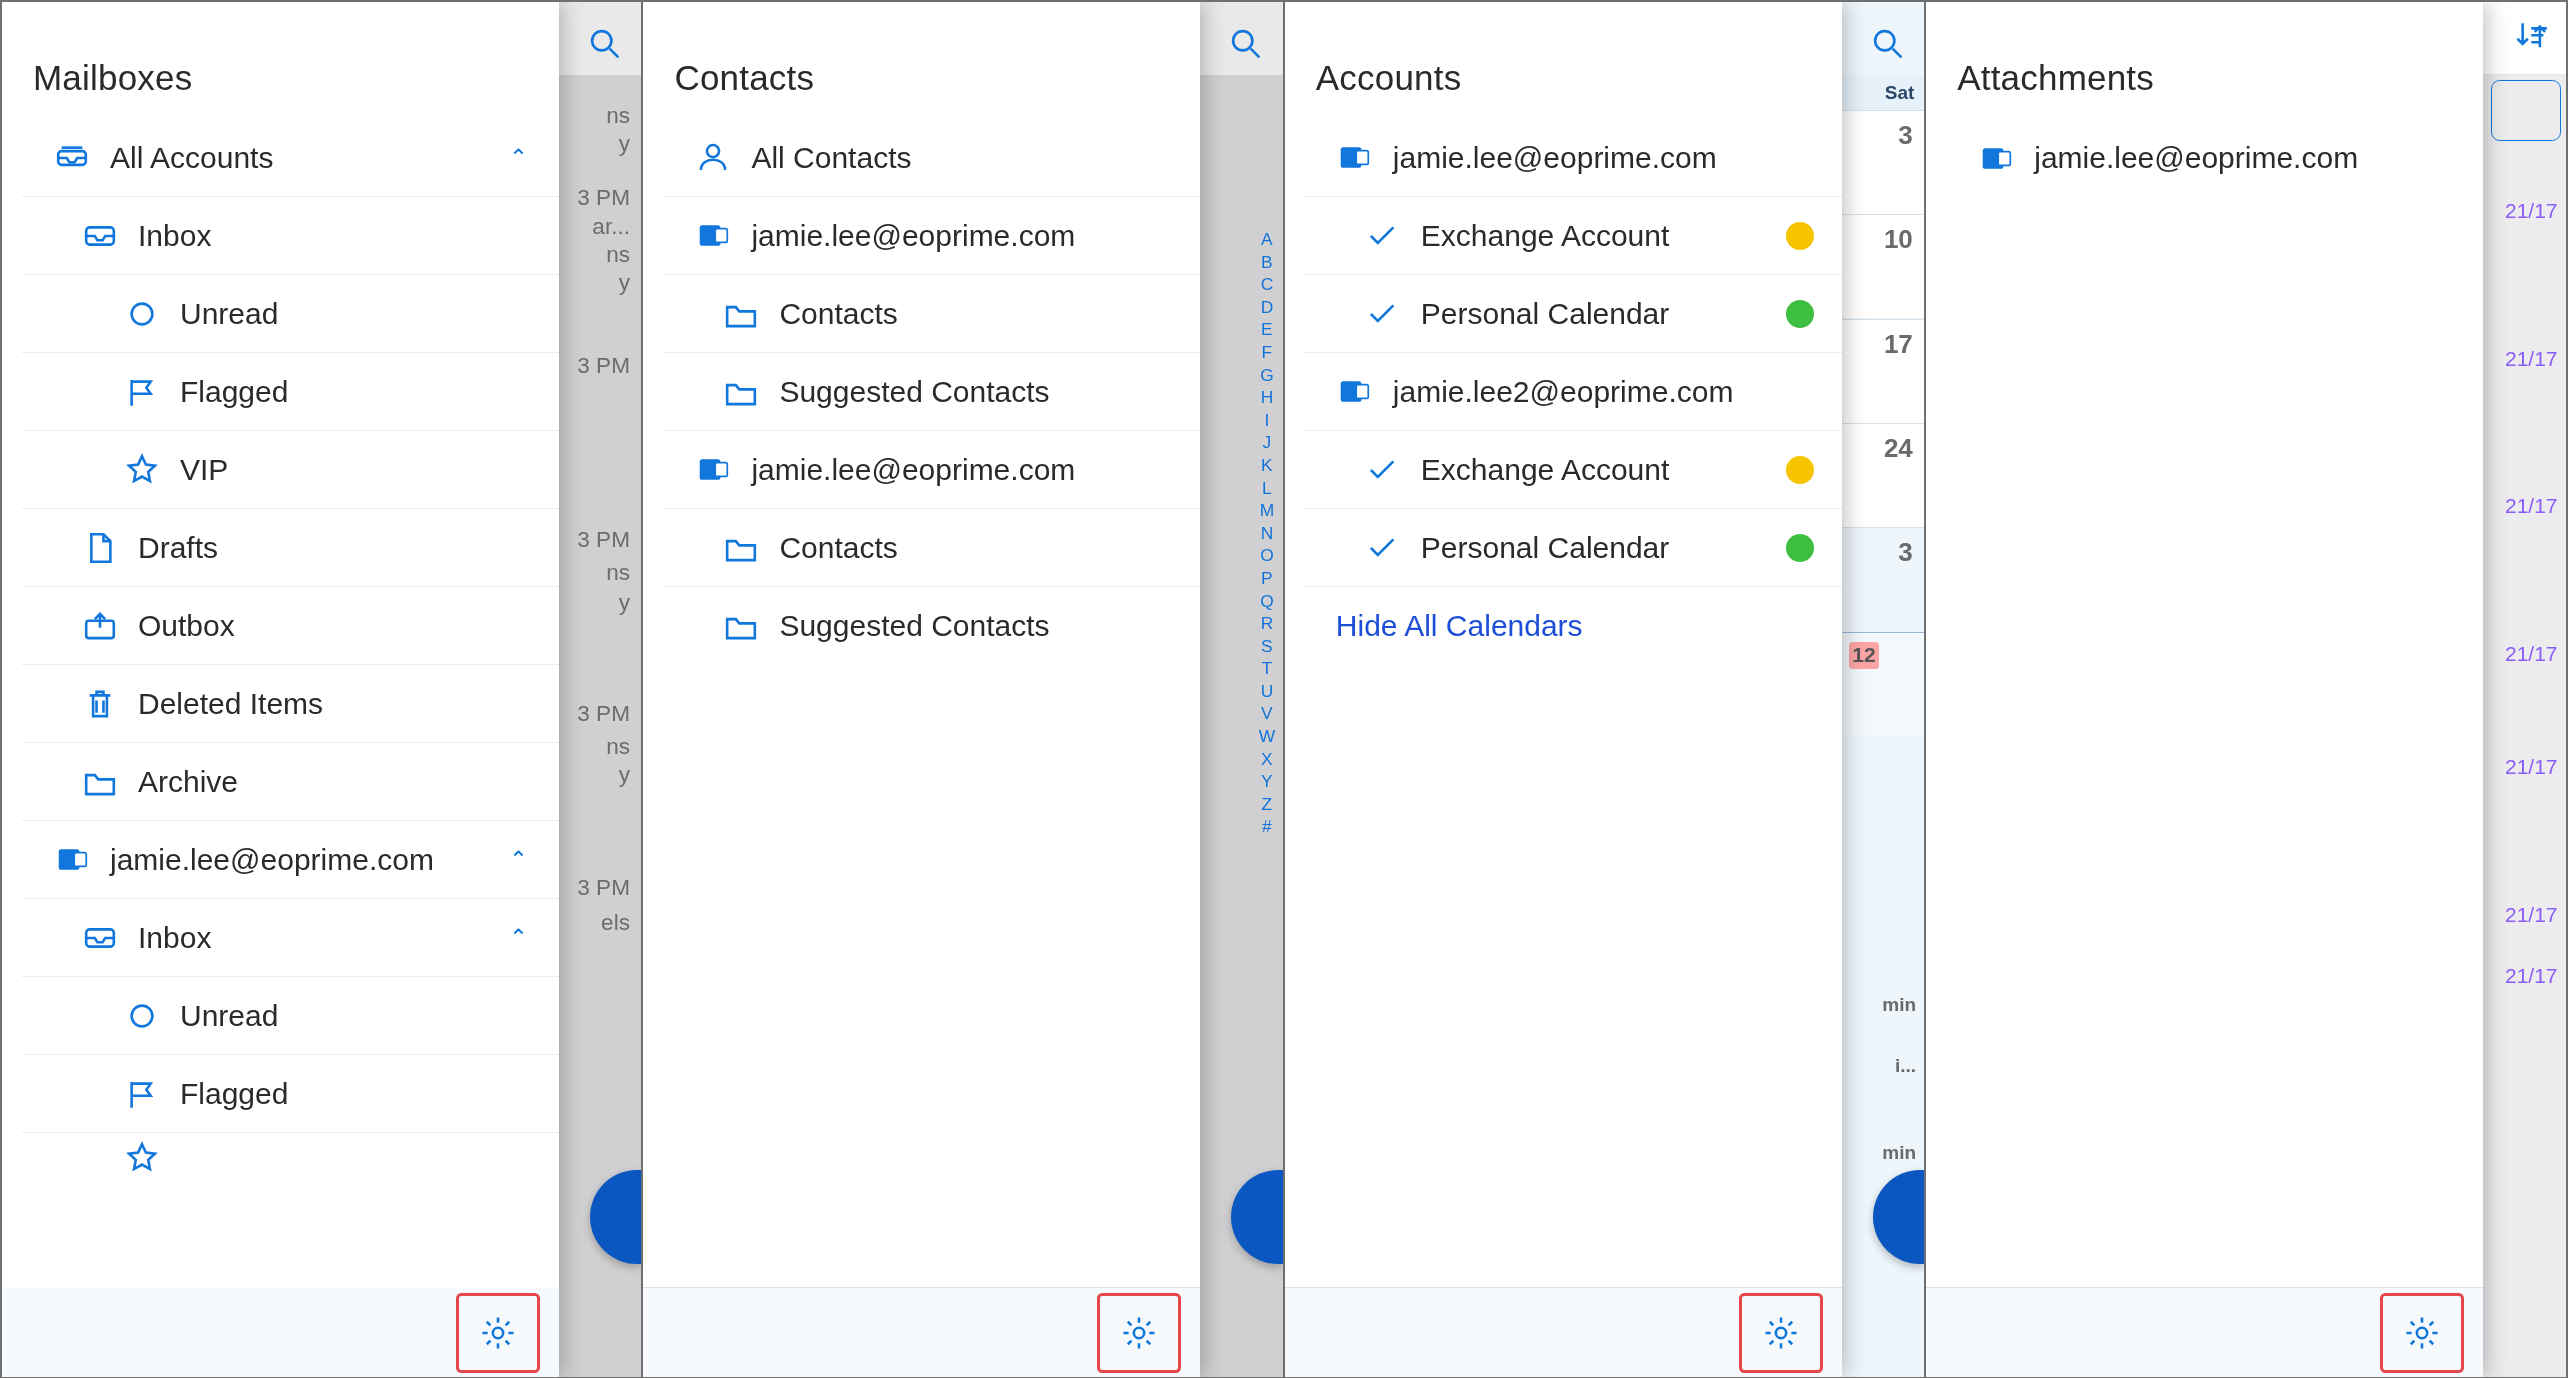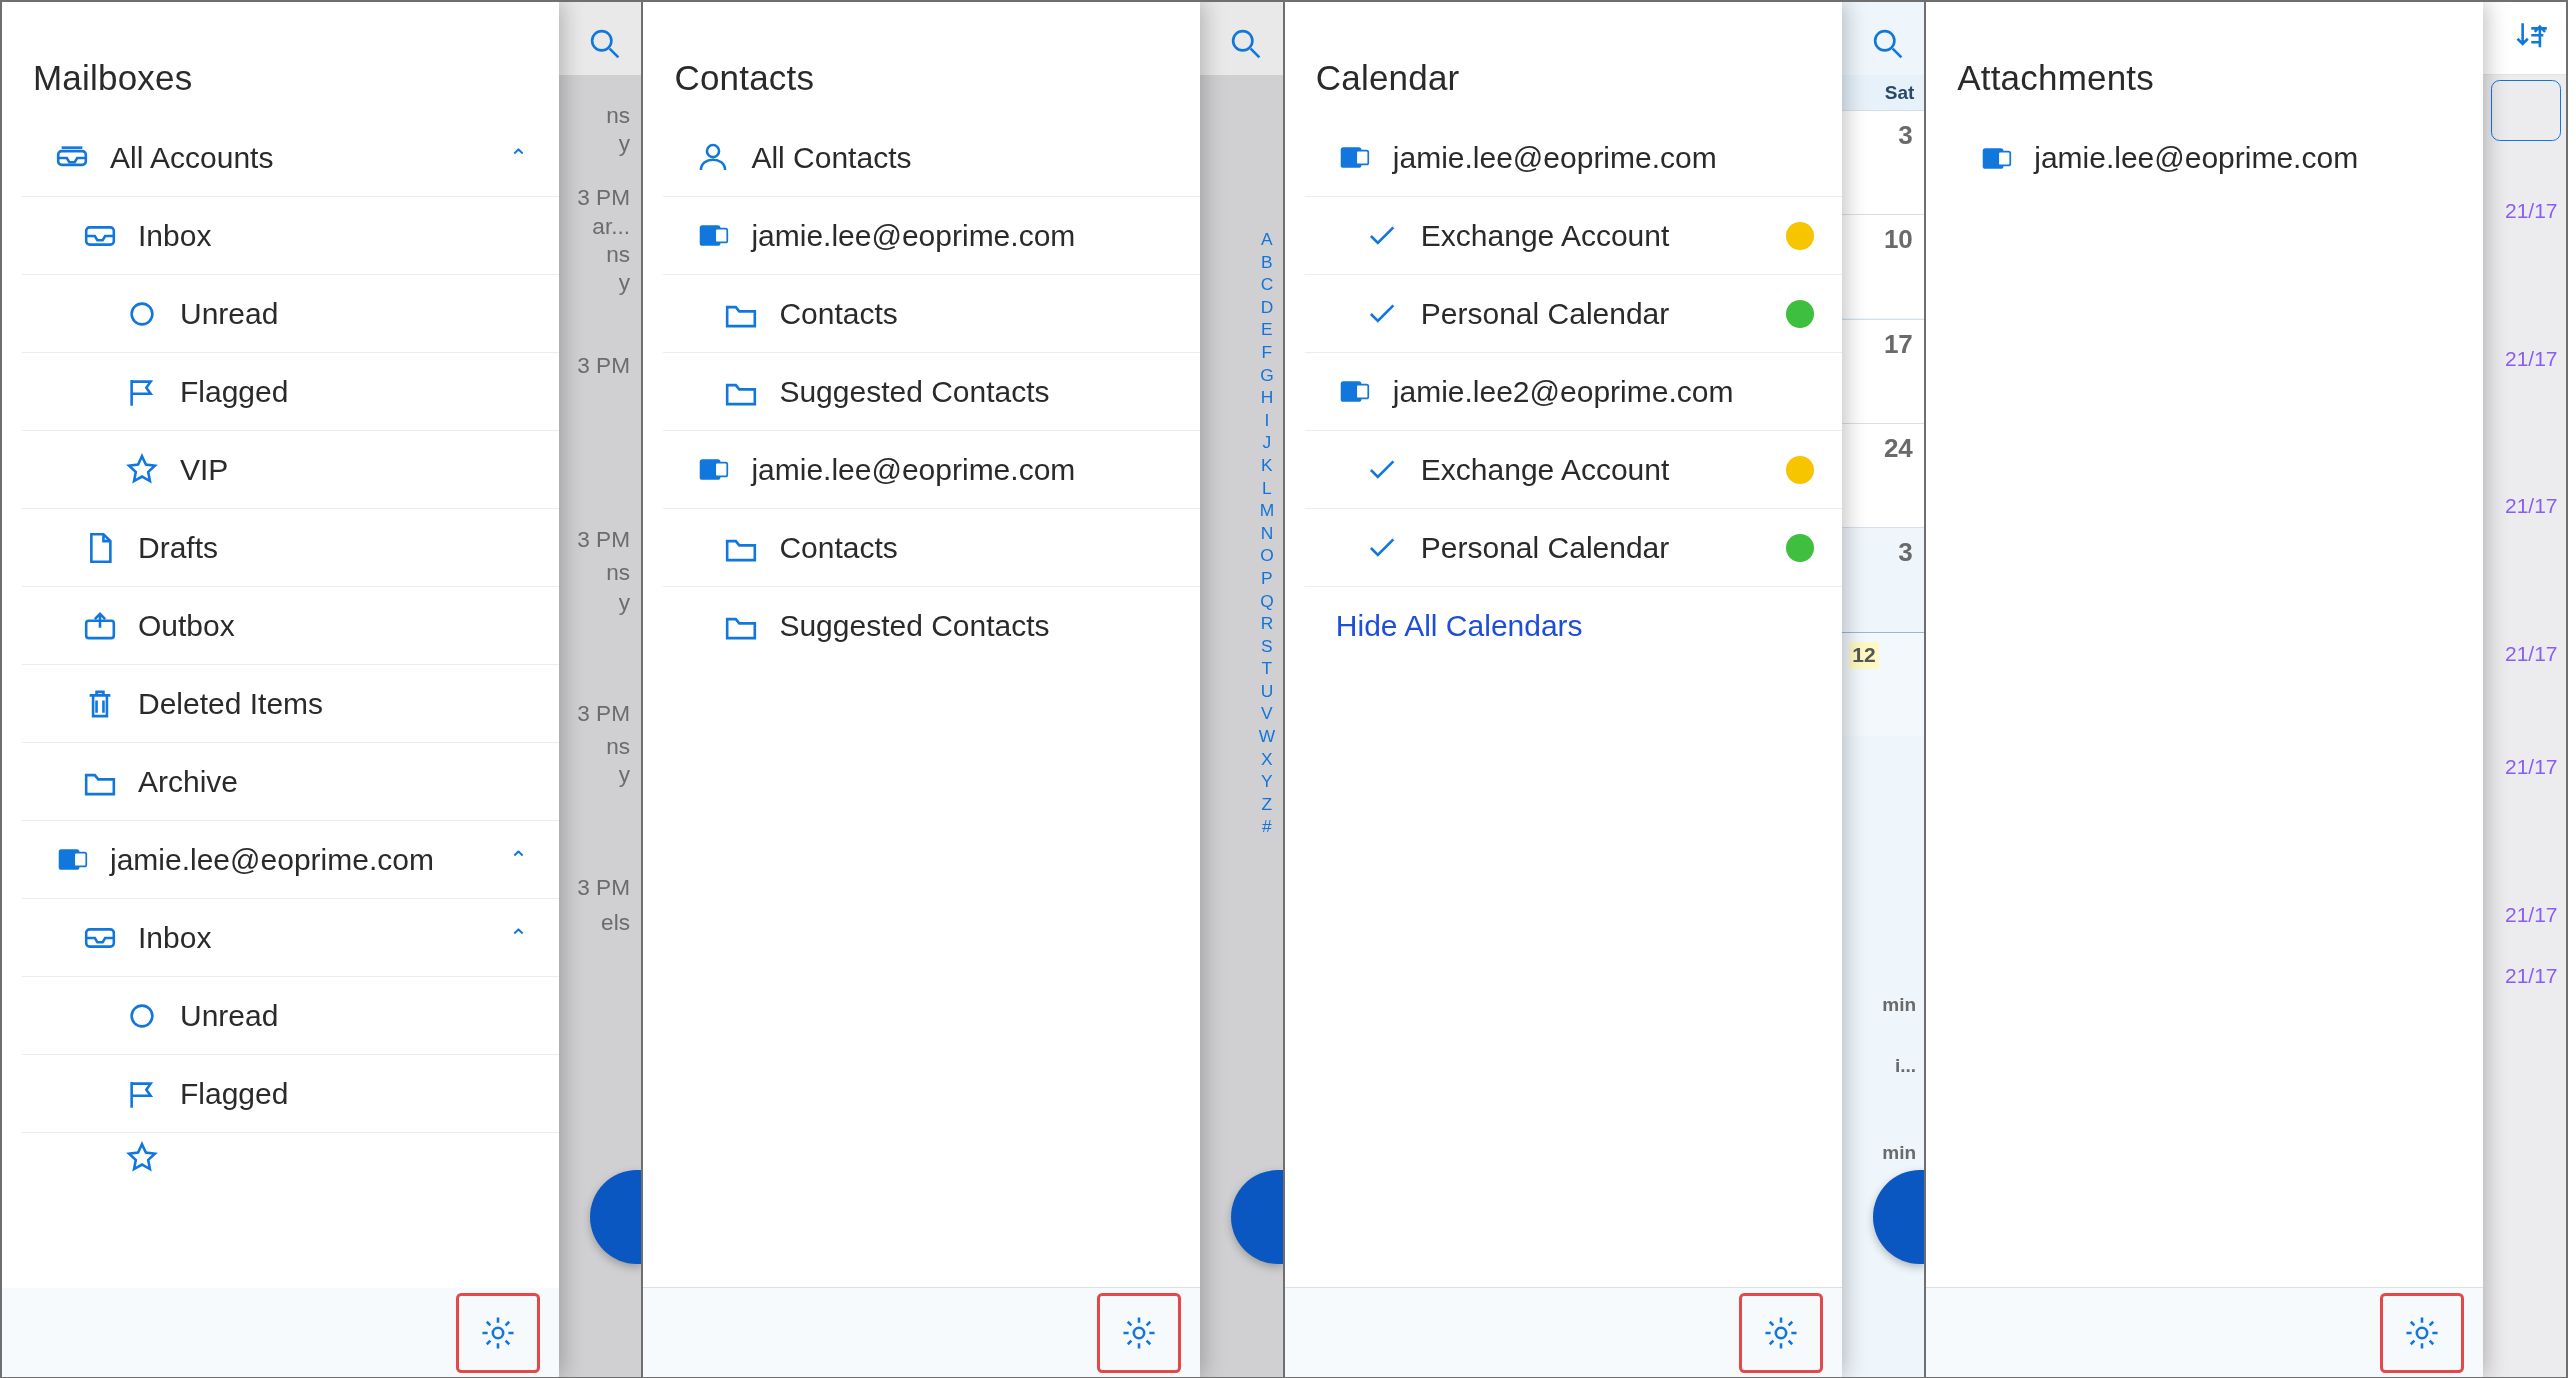--- a/index.html
+++ b/index.html
@@ -572,31 +572,31 @@
       <span style="position:absolute;top:22.6px;right:21px;color:#3a87d8"><svg width="35" height="35" viewBox="0 0 40 40">
             <use href="#i-search"></use>
           </svg></span>
       <div class="day-hdr">Sat</div>
       <div class="cell" style="top:108px">3</div>
       <div class="cell" style="top:212px">10</div>
       <div class="cell" style="top:317px">17</div>
       <div class="cell" style="top:421px">24</div>
       <div class="cell alt" style="top:525px">3</div>
       <div class="cell" style="top:630px;background:#f3f8fd;border-top:1.7px solid #97b7d7">
-        <span style="position:absolute;left:7px;top:8.7px;background:#fef9c3;color:#555;font-size:21px;padding:1.7px 3.5px;border-radius:3.5px">12</span>
+        <span style="position:absolute;left:7px;top:8.7px;background:#fca5a5;color:#555;font-size:21px;padding:1.7px 3.5px;border-radius:3.5px">12</span>
       </div>
       <span class="mini" style="top:992px">min</span>
       <span class="mini" style="top:1053px">i...</span>
       <span class="mini" style="top:1140px">min</span>
       <div class="fab" style="background:#0a57c2"></div>
     </div>
 
     <div class="panel">
       <div class="panel-body">
-        <div class="panel-title">Calendar</div>
+        <div class="panel-title">Accounts</div>
 
         <div class="row">
           <span class="icon">
               <svg width="31" height="31" class="fill" viewBox="0 0 36 36">
                 <rect x="2" y="6" width="24" height="24" rx="3"></rect>
                 <rect x="20" y="10" width="14" height="16" rx="2" fill="#fff" stroke="#1177dd" stroke-width="2"></rect>
               </svg>
             </span>
           <span class="label">jamie.lee@eoprime.com</span>
         </div>

